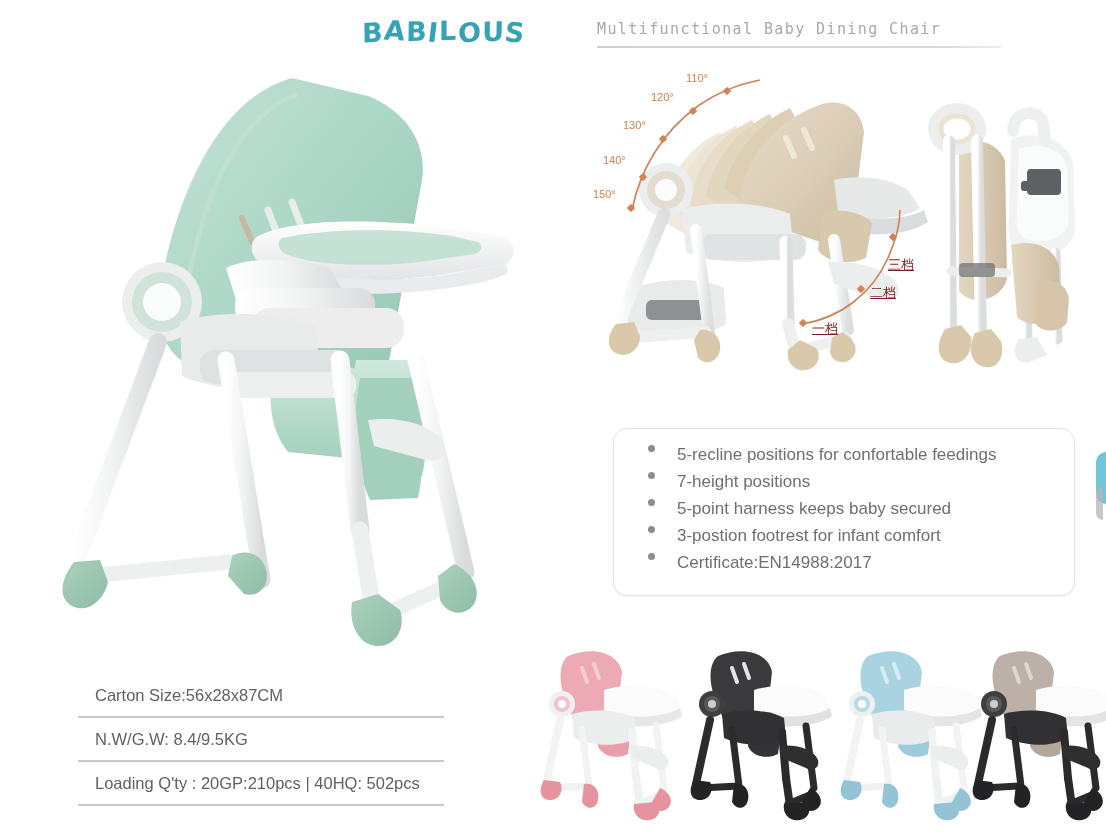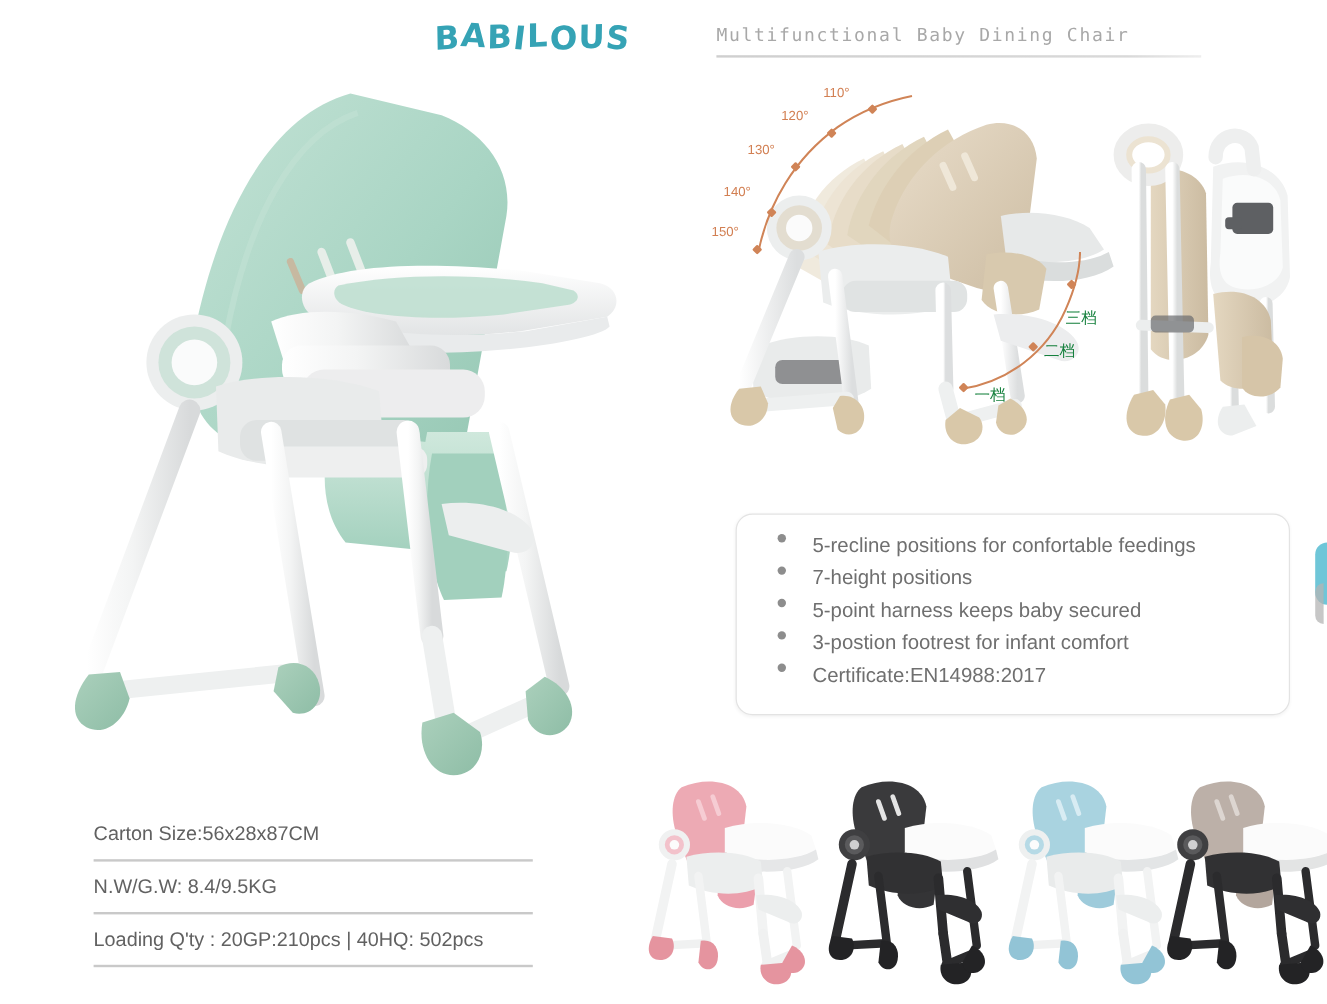--- a/index.html
+++ b/index.html
@@ -43,22 +43,22 @@
 
   
   #recline-figure{left:590px;top:62px;width:340px;height:330px;}
   #folded-figure{left:915px;top:95px;width:190px;height:300px;}
 
   .ang-label{
     position:absolute;color:#d27f52;font-size:11px;font-weight:normal;
     font-family:"Liberation Sans",sans-serif;white-space:nowrap;
   }
   .gear-label{
-    position:absolute;color:#15803d;font-size:13px;
-    font-family:"DejaVu Sans",sans-serif;white-space:nowrap;
+    position:absolute;color:#7f1d1d;font-size:13px;
+    font-family:"DejaVu Sans",sans-serif;white-space:nowrap;text-decoration:underline;
   }
 
   
   #feature-card{
     left:613px;top:428px;width:462px;height:168px;
     background:#ffffff;border:1px solid #e3e3e3;border-radius:14px;
     box-shadow:0 1px 3px rgba(0,0,0,.05);
     box-sizing:border-box;padding:16px 0 0 0;
   }
   .feature-row{
@@ -71,21 +71,21 @@
   .feature-text{
     font-size:17px;color:#6f6f6f;font-family:"Liberation Sans",sans-serif;
     white-space:nowrap;
   }
 
   
   #spec-list{left:78px;top:686px;width:366px;}
   .spec-row{
     font-size:16.5px;color:#616161;
     font-family:"Liberation Sans",sans-serif;
-    padding:0 0 11px 0;white-space:nowrap;
+    padding:0 0 11px 0;white-space:nowrap;margin-left:17px;
   }
   .spec-rule{height:2px;background:#c9c9c9;margin-bottom:12px;}
 
   
   #variant-row{left:520px;top:638px;width:586px;height:190px;}
   .variant{position:absolute;top:0;width:150px;height:190px;}
 
   
   #edge-accent{
     left:1096px;top:452px;width:10px;height:52px;

